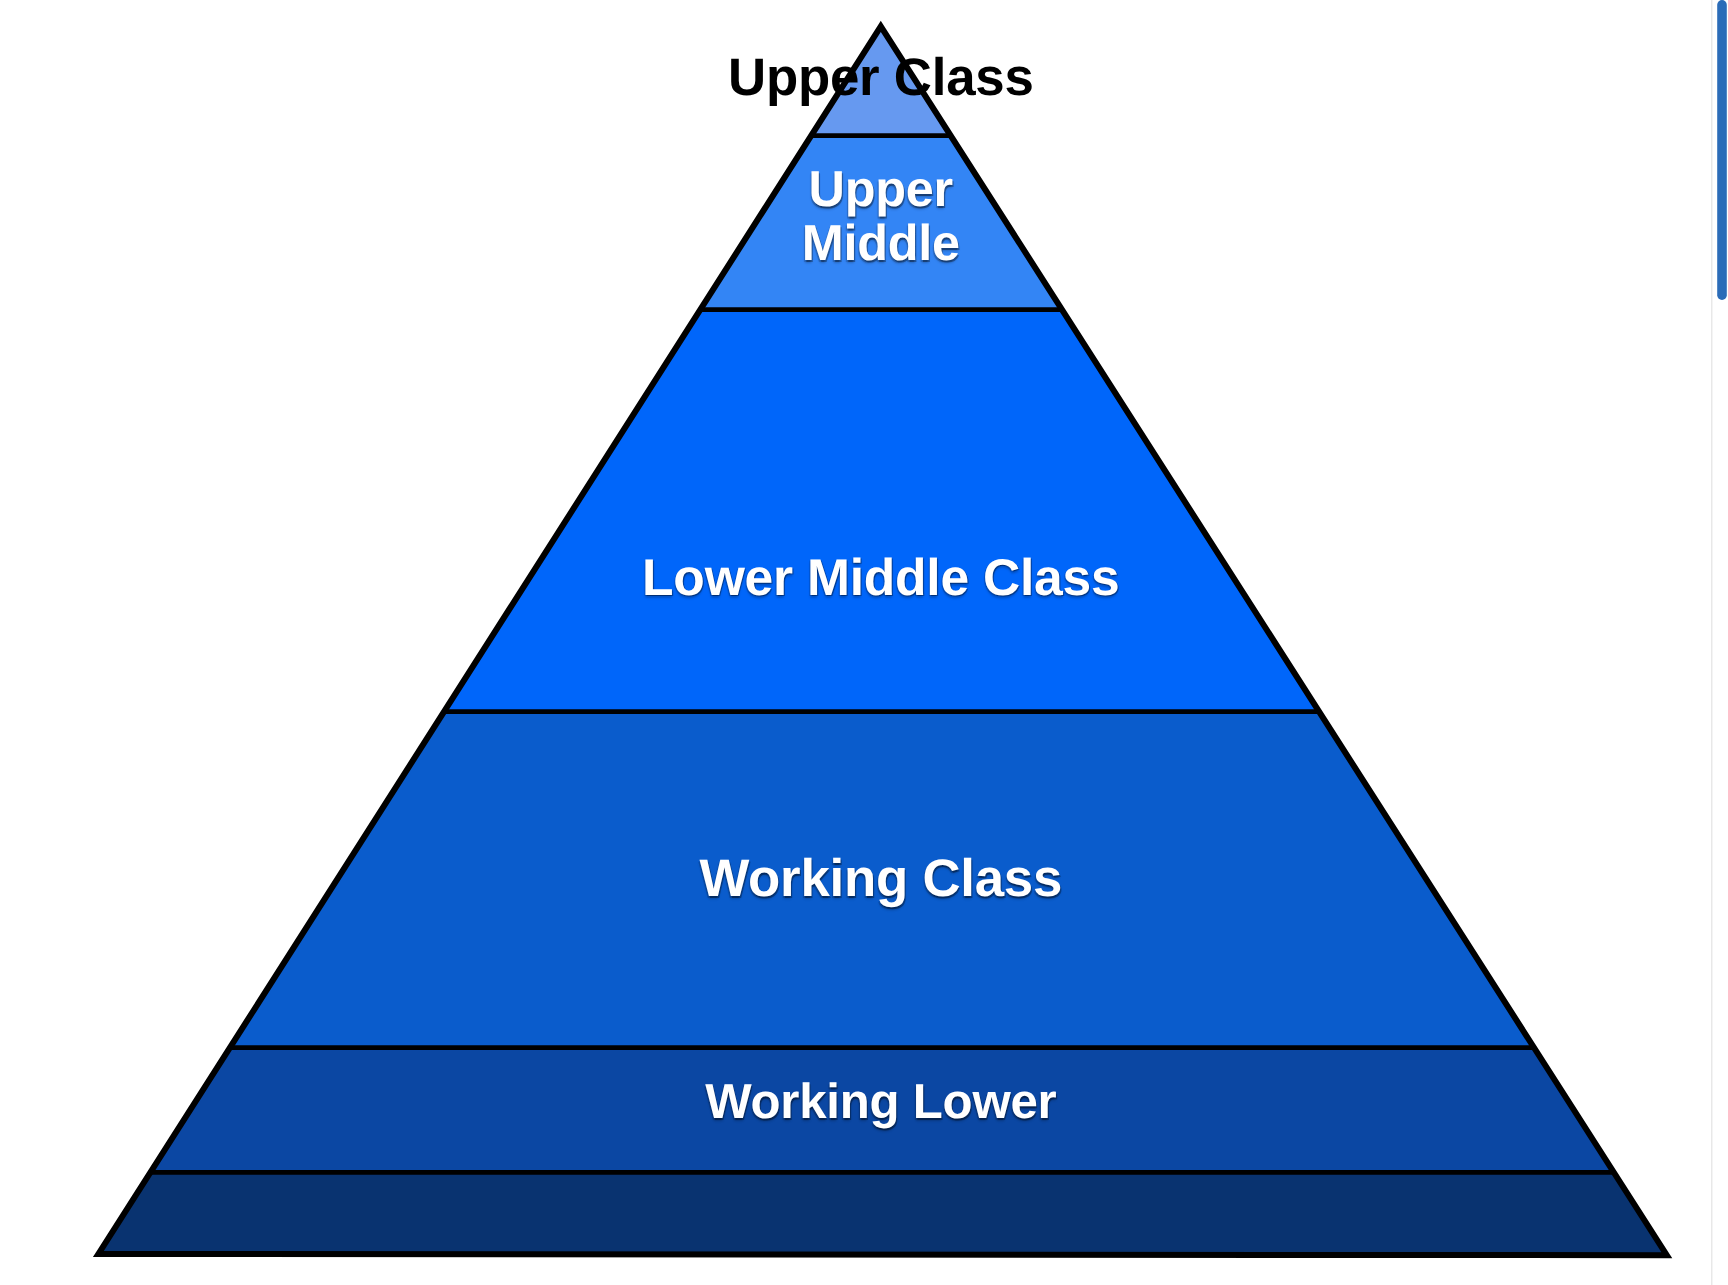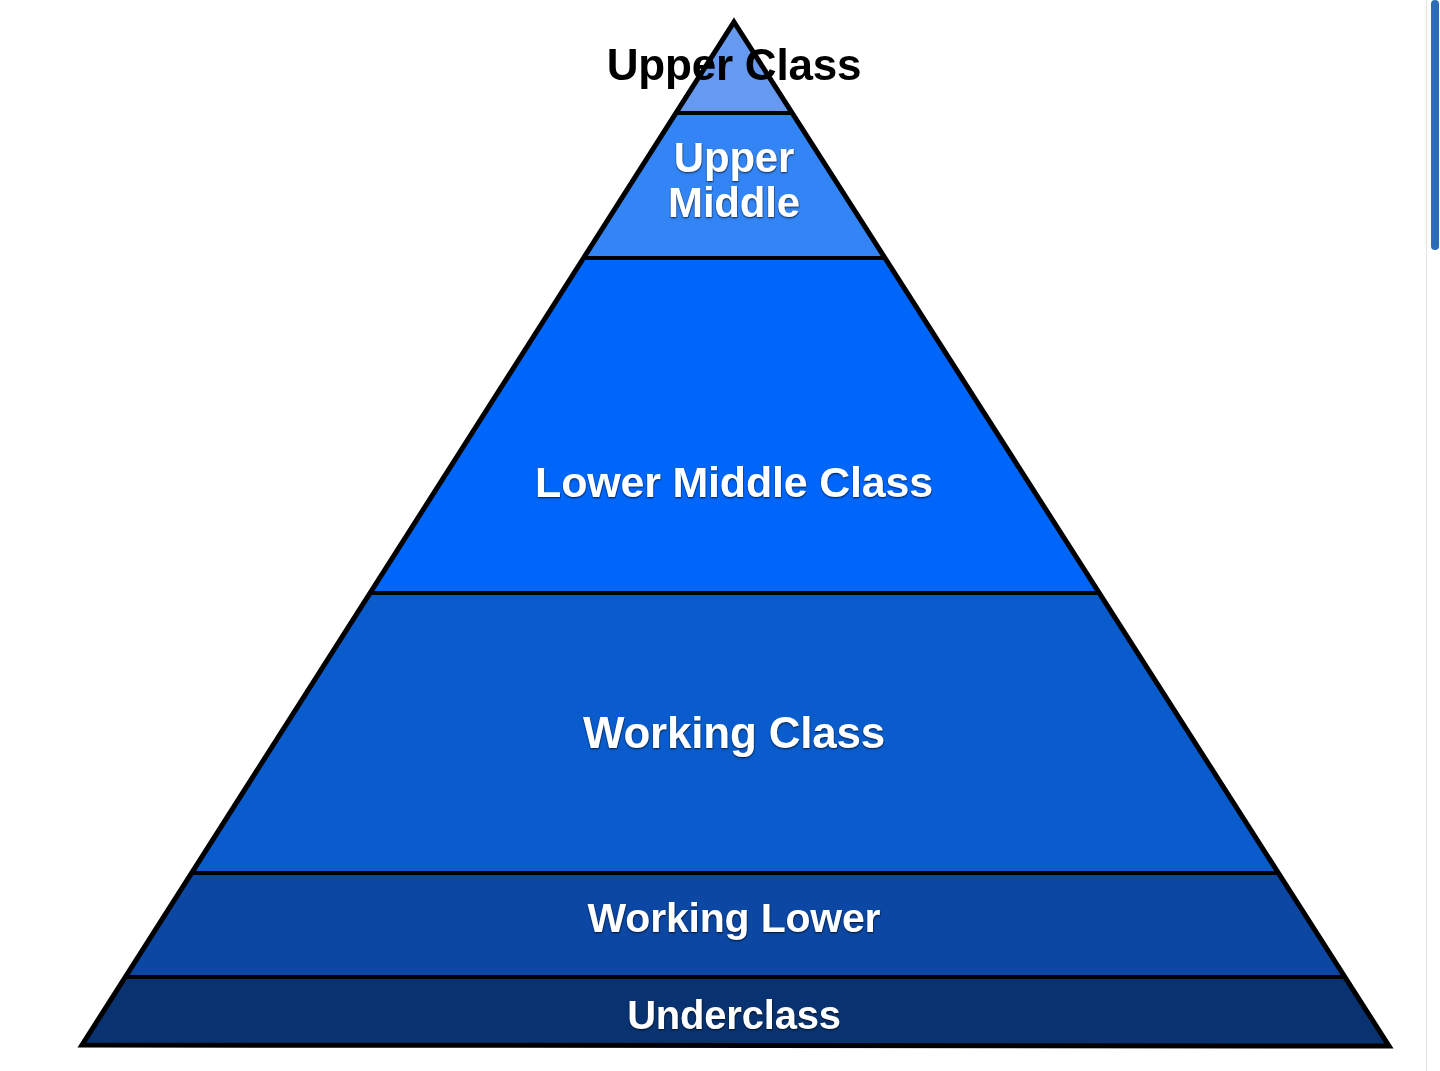--- a/index.html
+++ b/index.html
@@ -125,21 +125,20 @@
 
     <div class="tier-label light" id="label-upper-middle" style="color: rgb(255, 255, 255);">Upper
 Middle</div>
 
     <div class="tier-label light" id="label-lower-middle" style="color: rgb(255, 255, 255);">Lower Middle Class</div>
 
     <div class="tier-label light" id="label-working-class" style="color: rgb(255, 255, 255);">Working Class</div>
 
     <div class="tier-label light" id="label-working-poor" style="color: rgb(255, 255, 255);">Working Lower</div>
 
-    <div class="tier-label light" id="label-underclass" style="color: rgb(255, 255, 255);">Underclass</div>
 
   </div>
 
   <div id="scrollbar-track" style="background: rgb(255, 255, 255);">
     <div id="scrollbar-thumb" style="background: rgb(43, 108, 184); height: 250px; top: 0px;"></div>
   </div>
 
 </div>
 
 </body></html>

